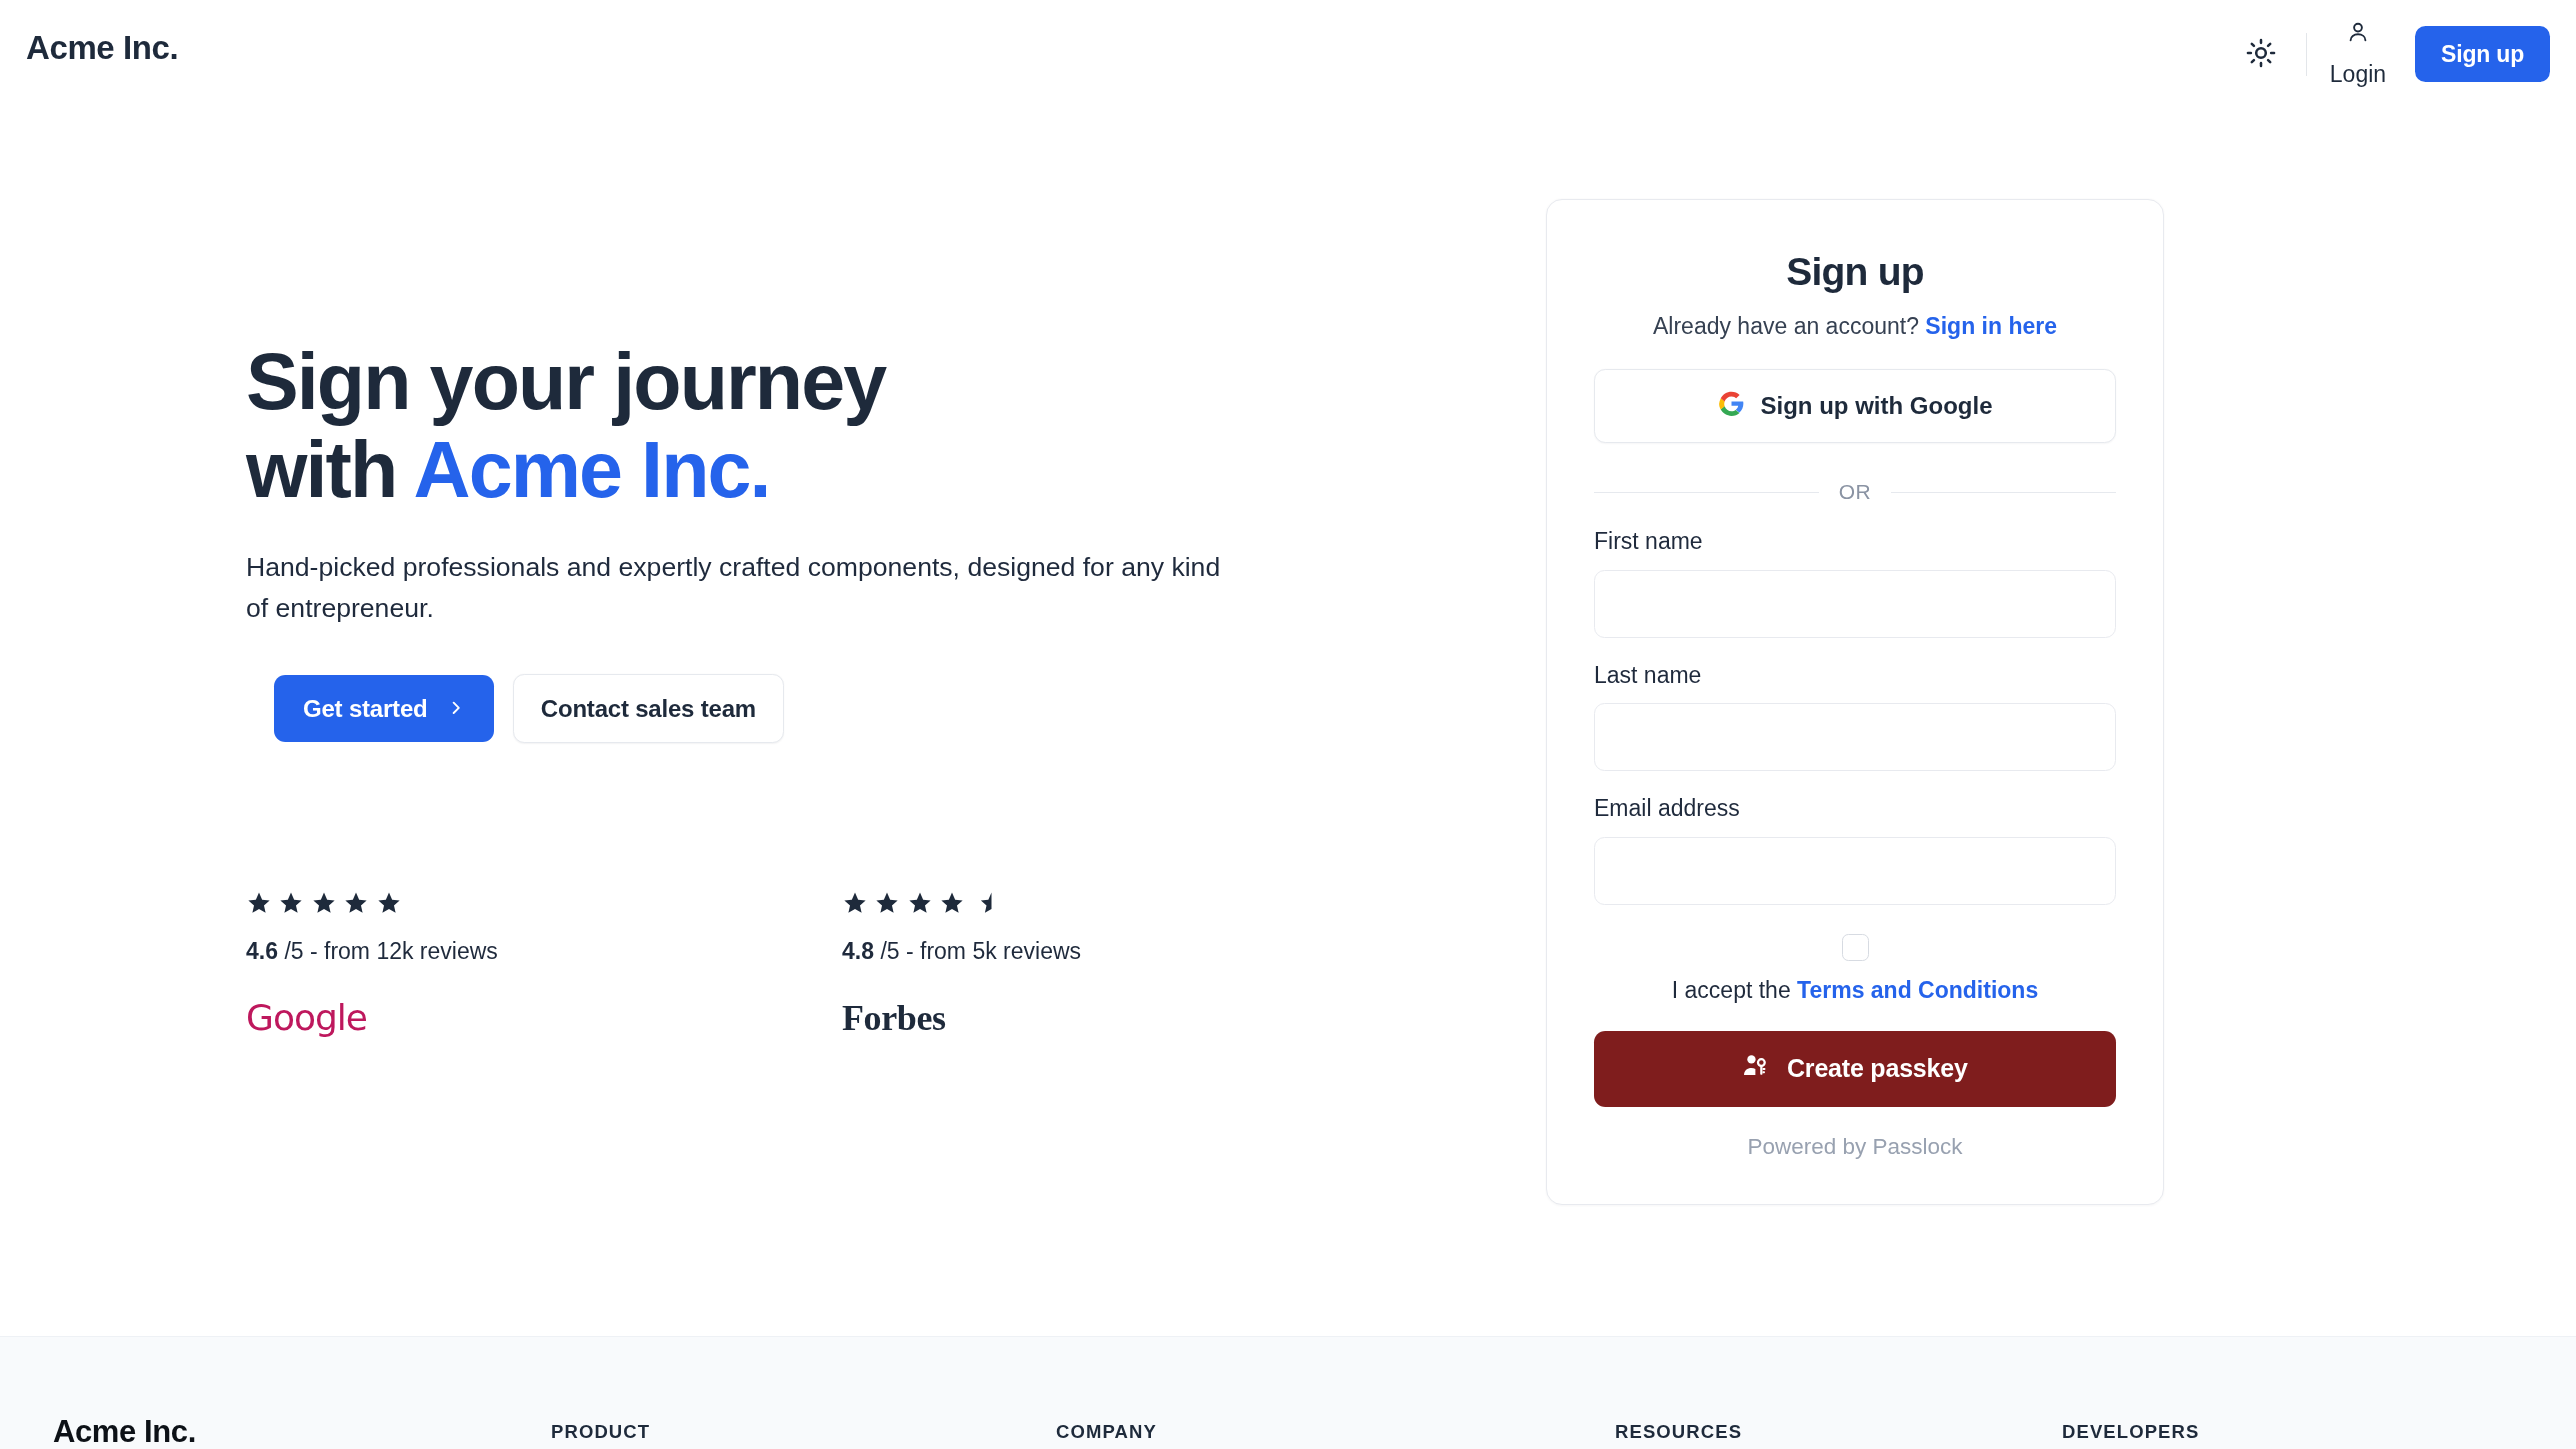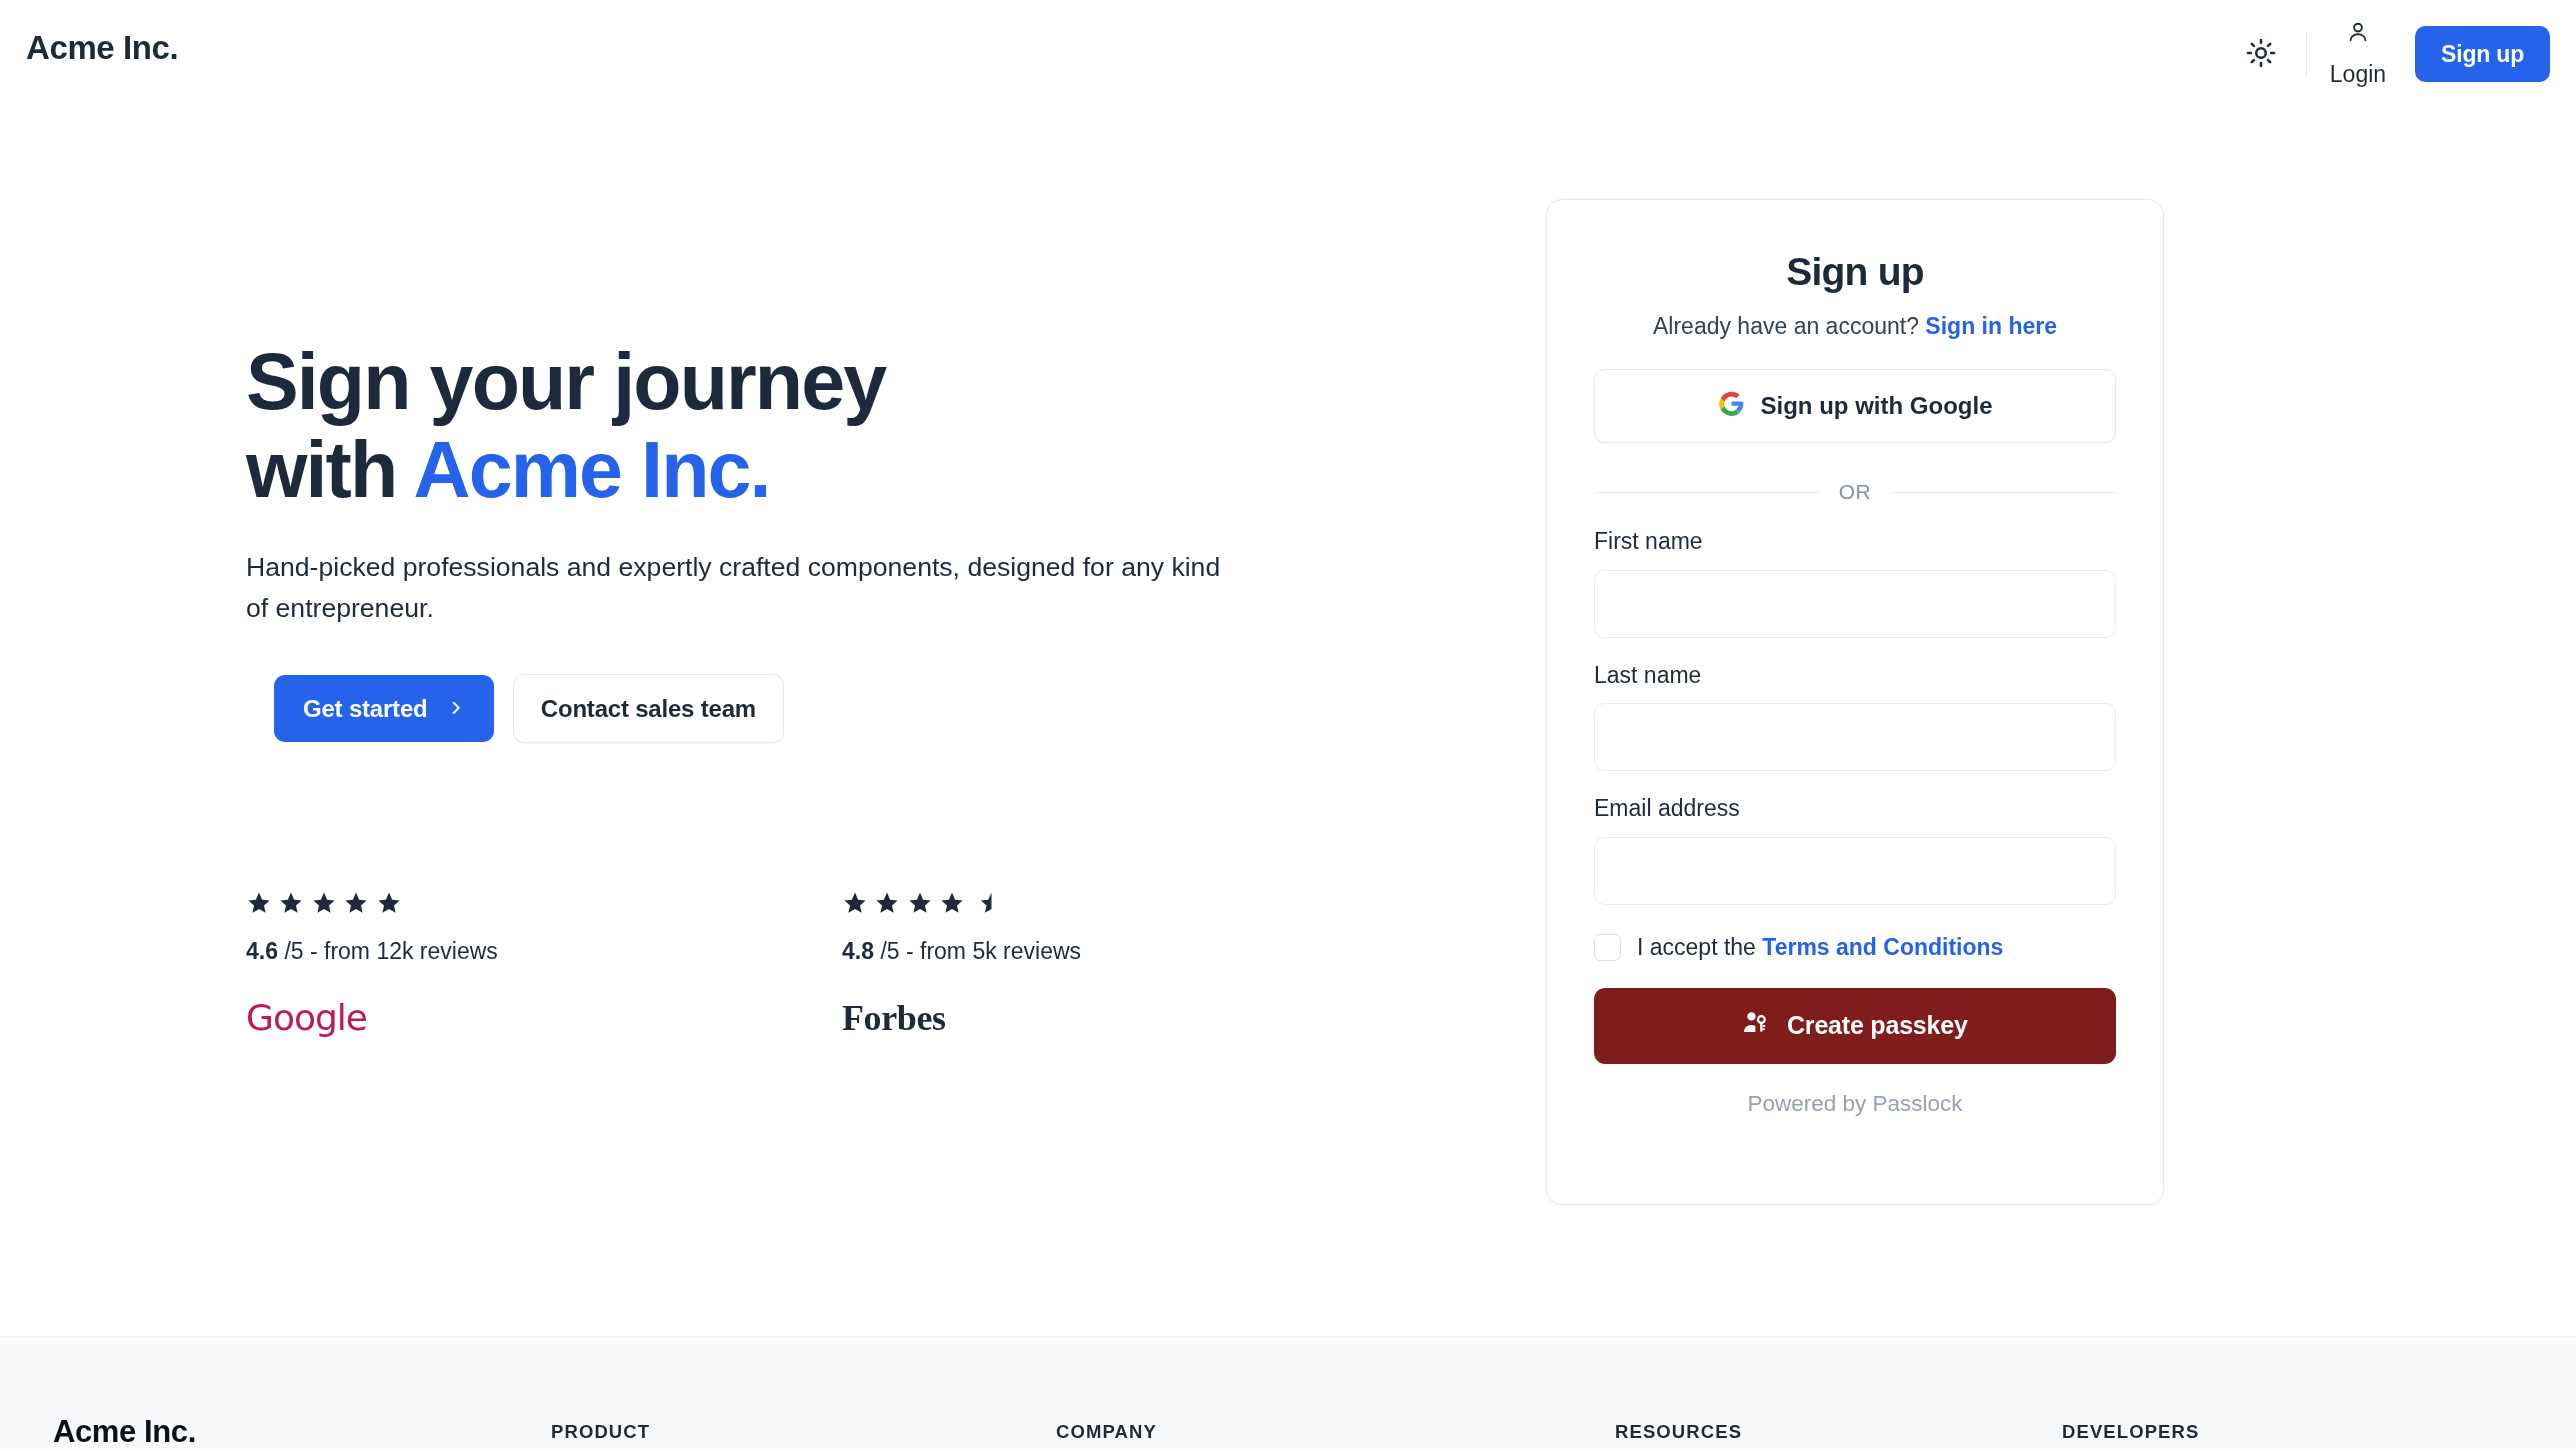--- a/index.html
+++ b/index.html
@@ -230,20 +230,21 @@
     padding: 0 16px;
     color: #1f2a3c;
     font-family: "Liberation Sans", sans-serif;
     outline: none;
   }
   #terms-row {
     margin-top: 29px;
     display: flex;
     align-items: center;
     gap: 16px;
+    flex-direction: column;
   }
   #terms-checkbox {
     width: 27px; height: 27px;
     border: 1.6px solid #d7dbe2;
     border-radius: 6.4px;
     background: #ffffff;
     cursor: pointer;
     flex: 0 0 auto;
     appearance: none;
     -webkit-appearance: none;

